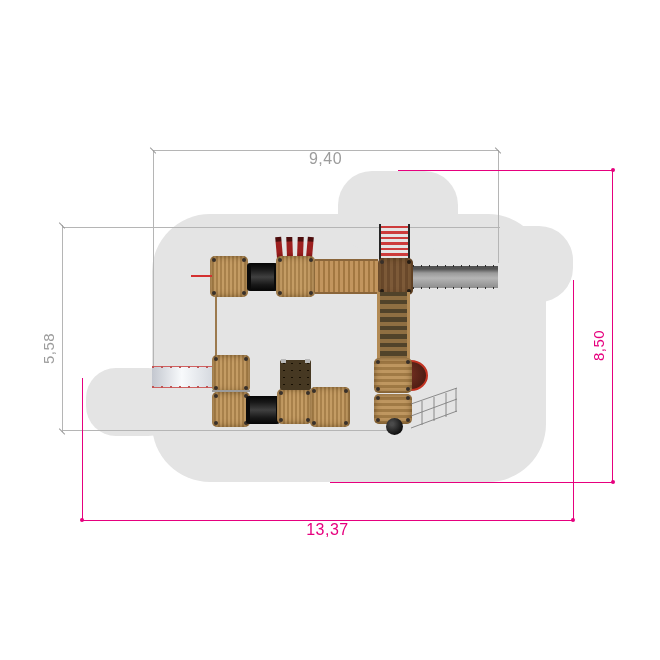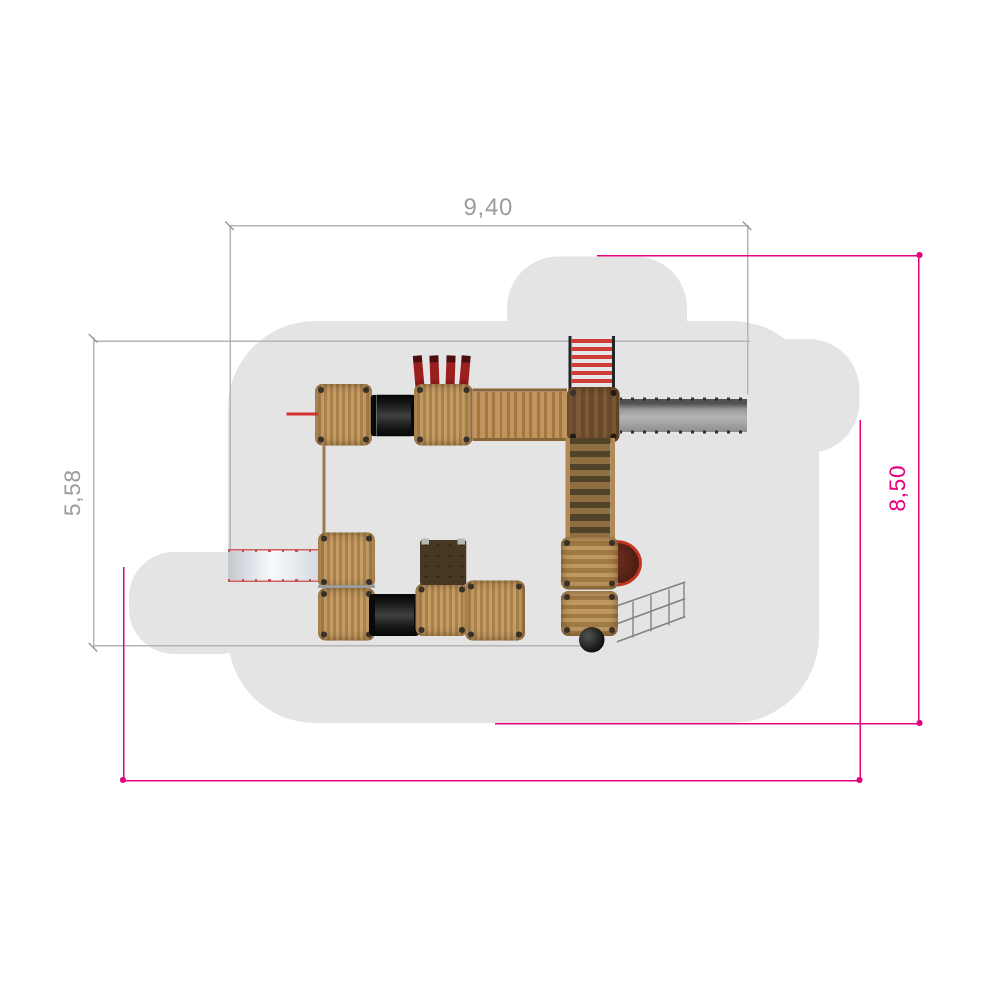--- a/index.html
+++ b/index.html
@@ -11,21 +11,21 @@
   .zone { position:absolute; background:#e4e4e4; z-index:1; }
 
   
   .dline  { position:absolute; z-index:2; }
   .gray   { background:#b5b5b5; }
   .pink   { background:#e6007e; }
   .tickg  { position:absolute; width:8px; height:1px; background:#9a9a9a;
             transform:rotate(45deg); z-index:2; }
   .dot    { position:absolute; width:4px; height:4px; border-radius:50%;
             background:#e6007e; z-index:2; }
-  .dimlab { position:absolute; z-index:2; font-size:16px; letter-spacing:.5px; }
+  .dimlab { position:absolute; z-index:2; font-size:16px; letter-spacing:.5px;margin-top:20px; }
   .glab   { color:#9c9c9c; }
   .plab   { color:#e6007e; }
   .vlab   { writing-mode:vertical-rl; transform:rotate(180deg);
             text-align:center; }
 
   
   .part { position:absolute; z-index:3; }
   .plat { position:absolute; z-index:3; border-radius:5px;
           box-shadow:inset 0 0 6px rgba(55,33,8,.55); }
   .plat::before { content:""; position:absolute; left:2px; top:2px; width:4px;
@@ -104,20 +104,21 @@
   <div class="dline pink" style="left:330px;top:482px;width:283px;height:1px;"></div>
   <div class="dot" style="left:611px;top:168px;"></div>
   <div class="dot" style="left:611px;top:480px;"></div>
   <div class="dimlab plab vlab" style="left:590px;top:294px;height:62px;font-size:15px;">8,50</div>
 
   <div class="dline pink" style="left:82px;top:520px;width:491px;height:1px;"></div>
   <div class="dline pink" style="left:82px;top:378px;width:1px;height:142px;"></div>
   <div class="dline pink" style="left:573px;top:280px;width:1px;height:240px;"></div>
   <div class="dot" style="left:80px;top:518px;"></div>
   <div class="dot" style="left:571px;top:518px;"></div>
+  <div class="dimlab plab" style="left:82px;top:501px;width:491px;text-align:center;">13,37</div>
 
   <div class="redbar" style="left:191px;top:275px;width:21px;height:2px;"></div>
   <div class="plat wood-v" style="left:210px;top:256px;width:38px;height:41px;--cd:30px 0 0 #38302a,0 33px 0 #38302a,30px 33px 0 #38302a;"></div>
   <div class="tunnel" style="left:247px;top:263px;width:31px;height:28px;"></div>
   <div class="part" style="left:276px;top:237px;width:39px;height:22px;">
     <div class="post" style="left:1px;transform:rotate(-5deg);"></div>
     <div class="post" style="left:11px;transform:rotate(-2deg);"></div>
     <div class="post" style="left:21px;transform:rotate(2deg);"></div>
     <div class="post" style="left:30px;transform:rotate(5deg);"></div>
   </div>

